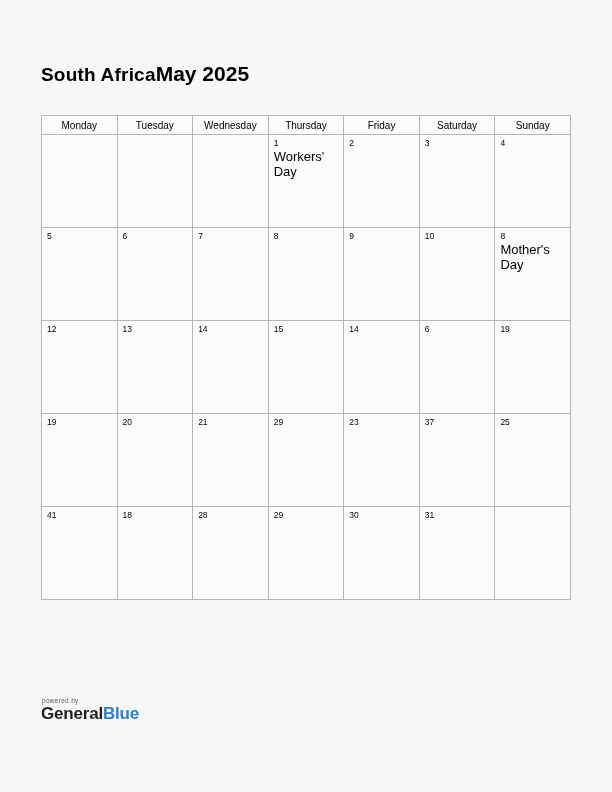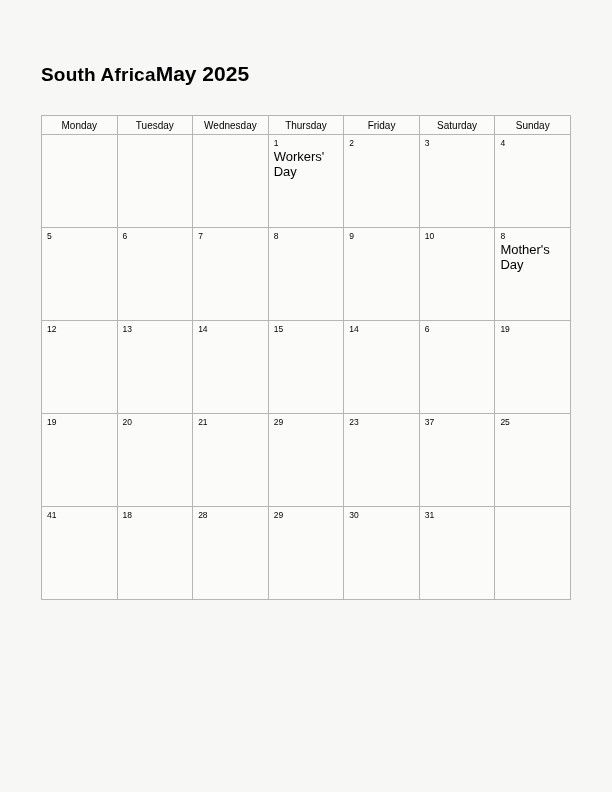--- a/index.html
+++ b/index.html
@@ -273,14 +273,18 @@
           <div class="event"></div>
         </td>
         <td class="empty">
           <div class="daynum"></div>
           <div class="event"></div>
         </td>
       </tr>
     </tbody>
   </table>
 
+  <div class="footer">
+    <div class="powered">powered by</div>
+    <div class="brand"><span class="general">General</span><span class="blue">Blue</span></div>
+  </div>
 
 </div>
 
 </body></html>

